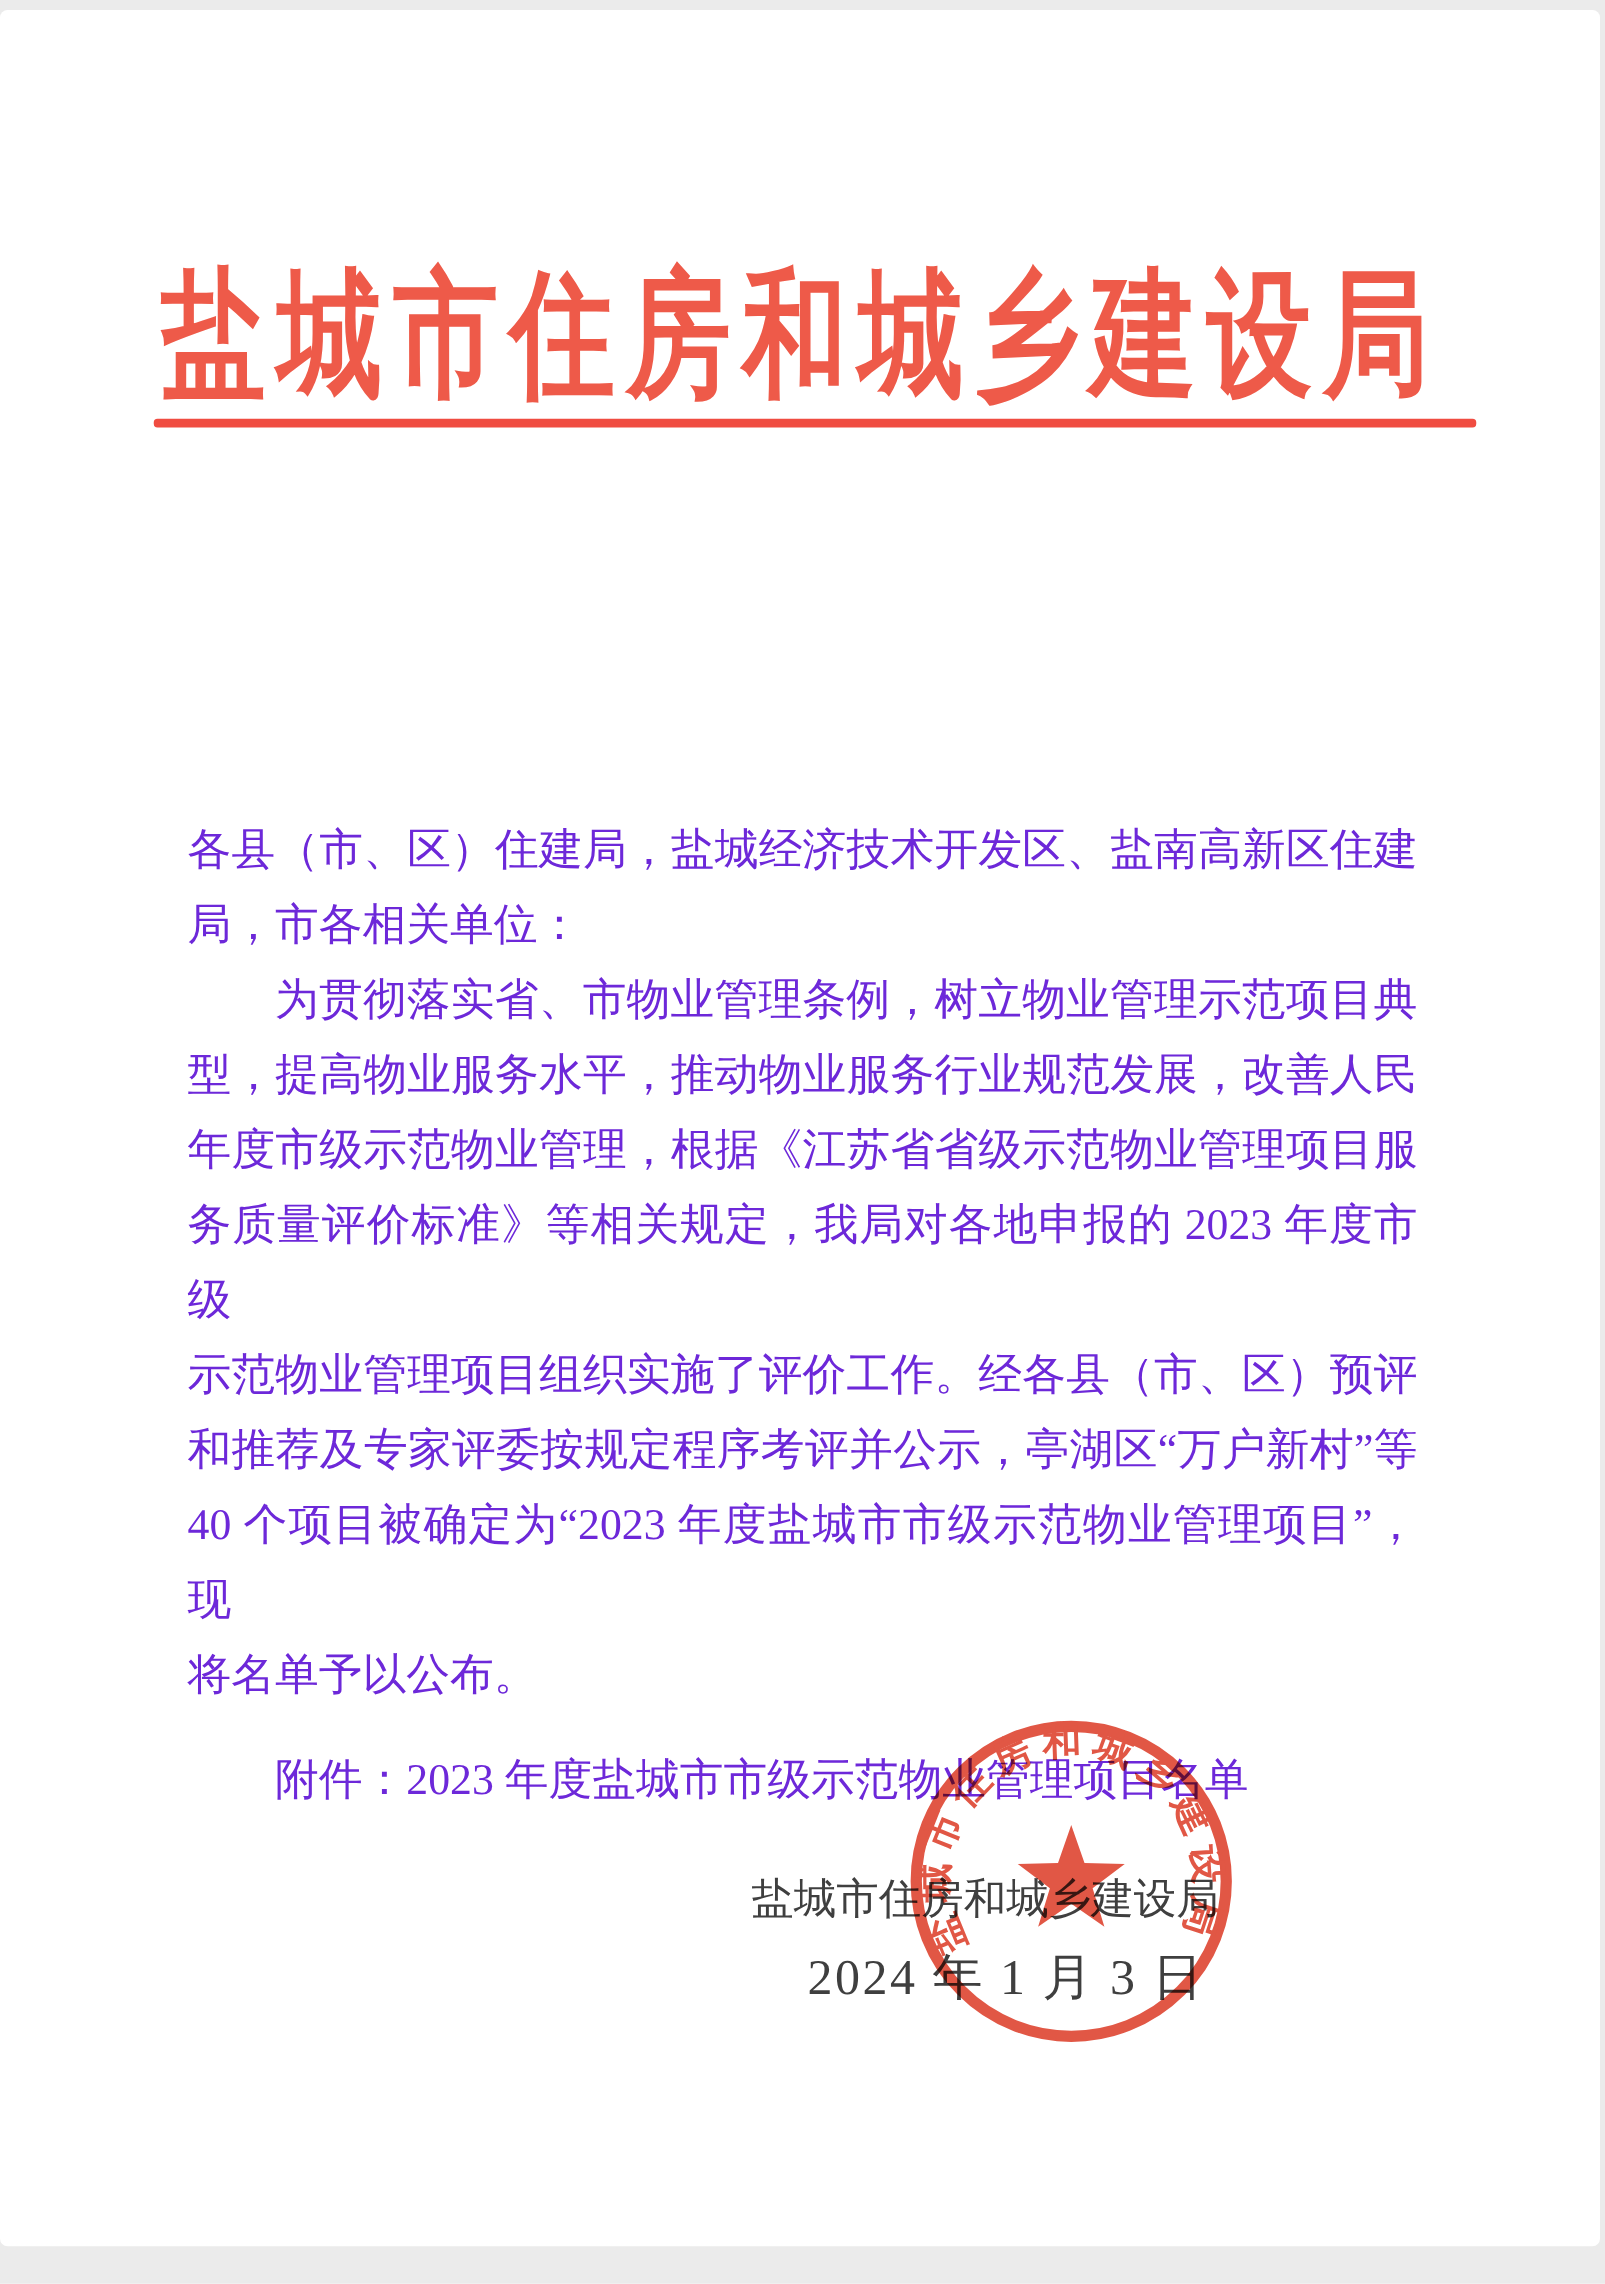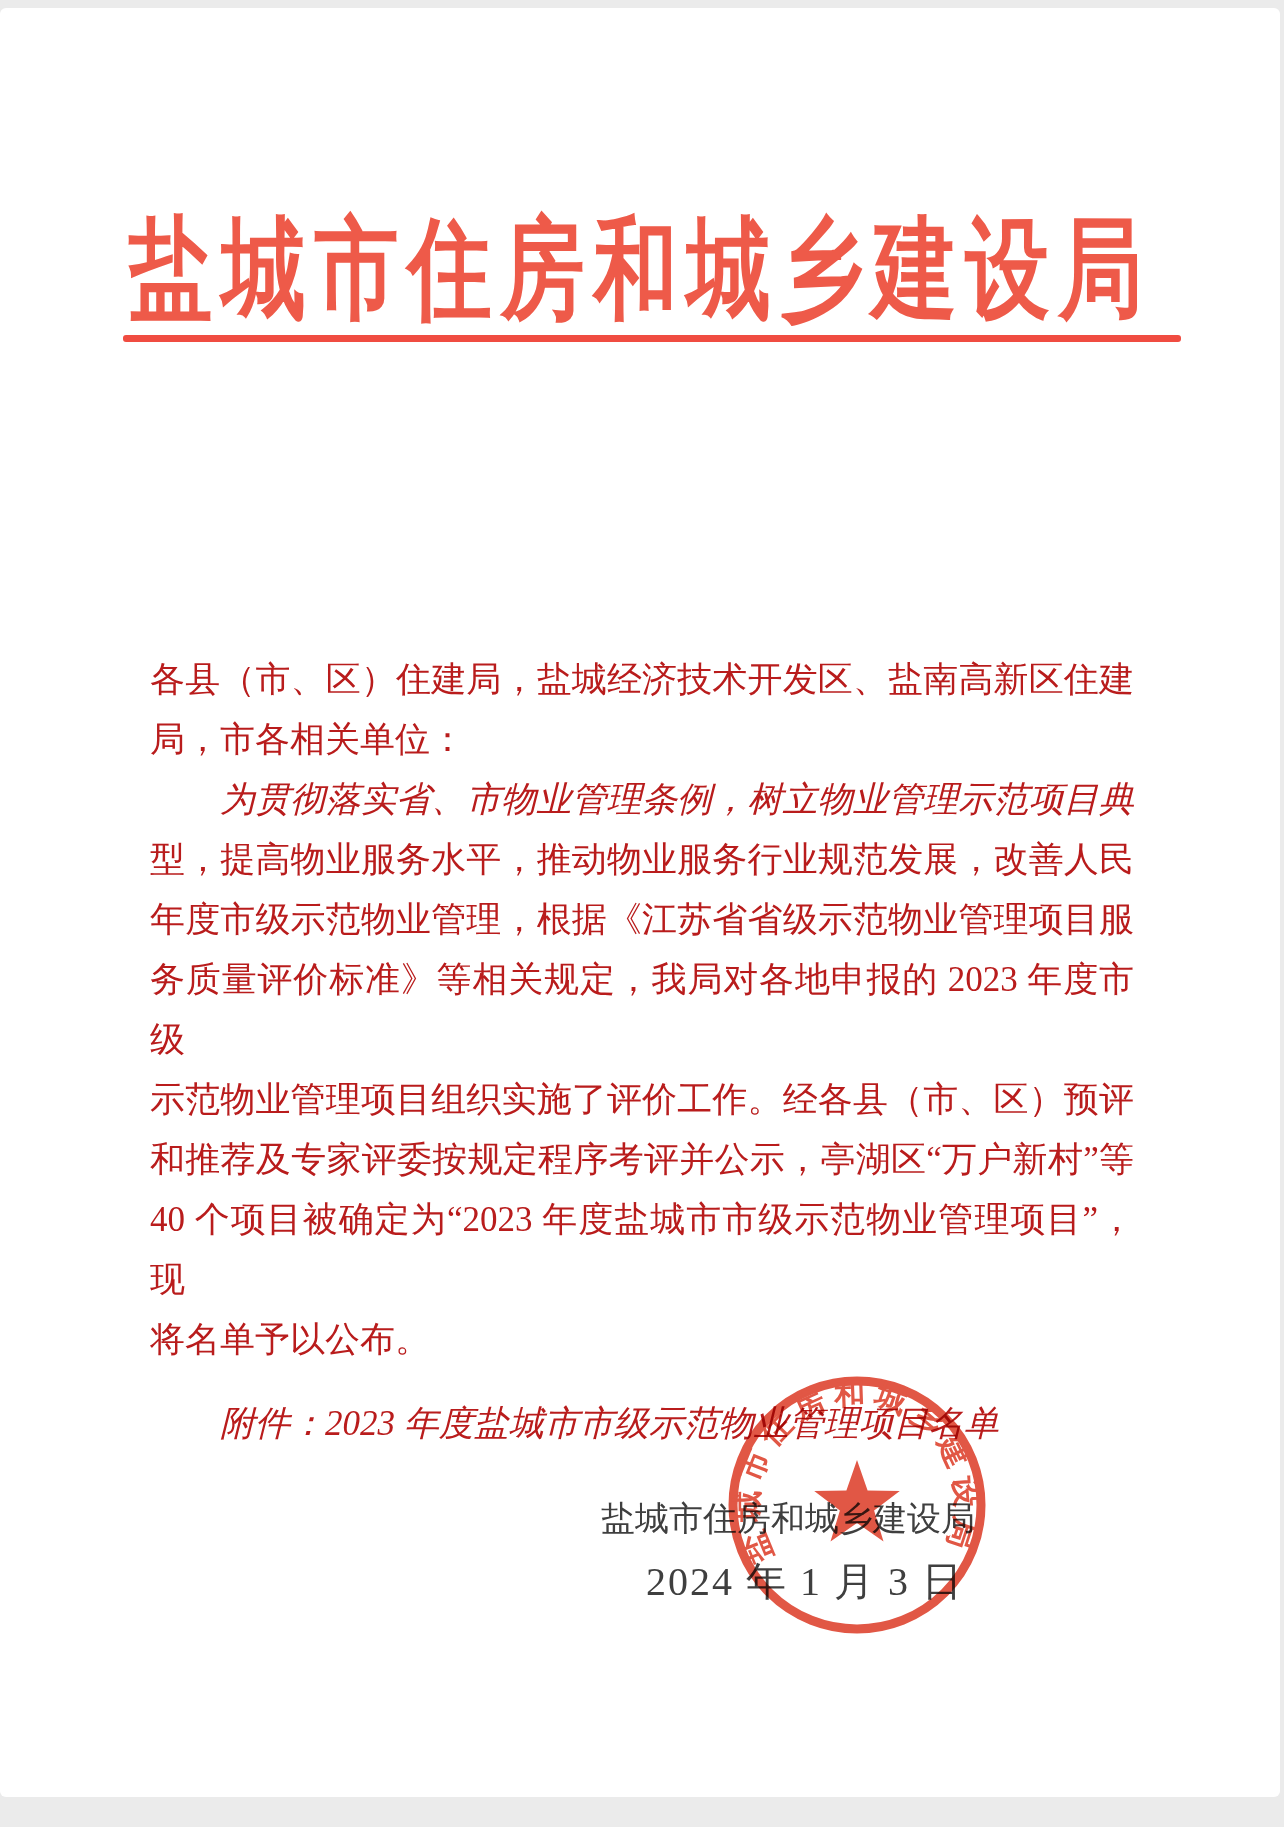--- a/index.html
+++ b/index.html
@@ -21,25 +21,25 @@
   .redline{
     position:absolute;left:123px;top:327px;width:1058px;height:7px;
     background:#f04c41;border-radius:3px;
   }
   .doc-title{
     position:absolute;left:0;right:0;top:470px;text-align:center;
     color:#3a3a3a;font-size:46px;font-weight:700;line-height:66px;
   }
   .body-text{
     position:absolute;left:150px;top:642px;width:984px;
-    color:#b91c1c;font-size:35px;line-height:60px;
+    color:#6d28d9;font-size:35px;line-height:60px;
   }
   .line{white-space:nowrap;}
   .just{white-space:normal;text-align:justify;text-align-last:justify;}
-  .indent{text-indent:2em;font-style:italic;}
+  .indent{text-indent:2em;}
   .attachment{margin-top:24px;}
   .signer{
     position:absolute;left:588px;top:1488px;width:400px;text-align:center;
     color:#3f3f3f;font-size:34px;white-space:nowrap;
   }
   .sign-date{
     position:absolute;left:605px;top:1546px;width:400px;text-align:center;
     color:#3f3f3f;font-size:40px;white-space:nowrap;letter-spacing:2px;
   }
   .seal{

